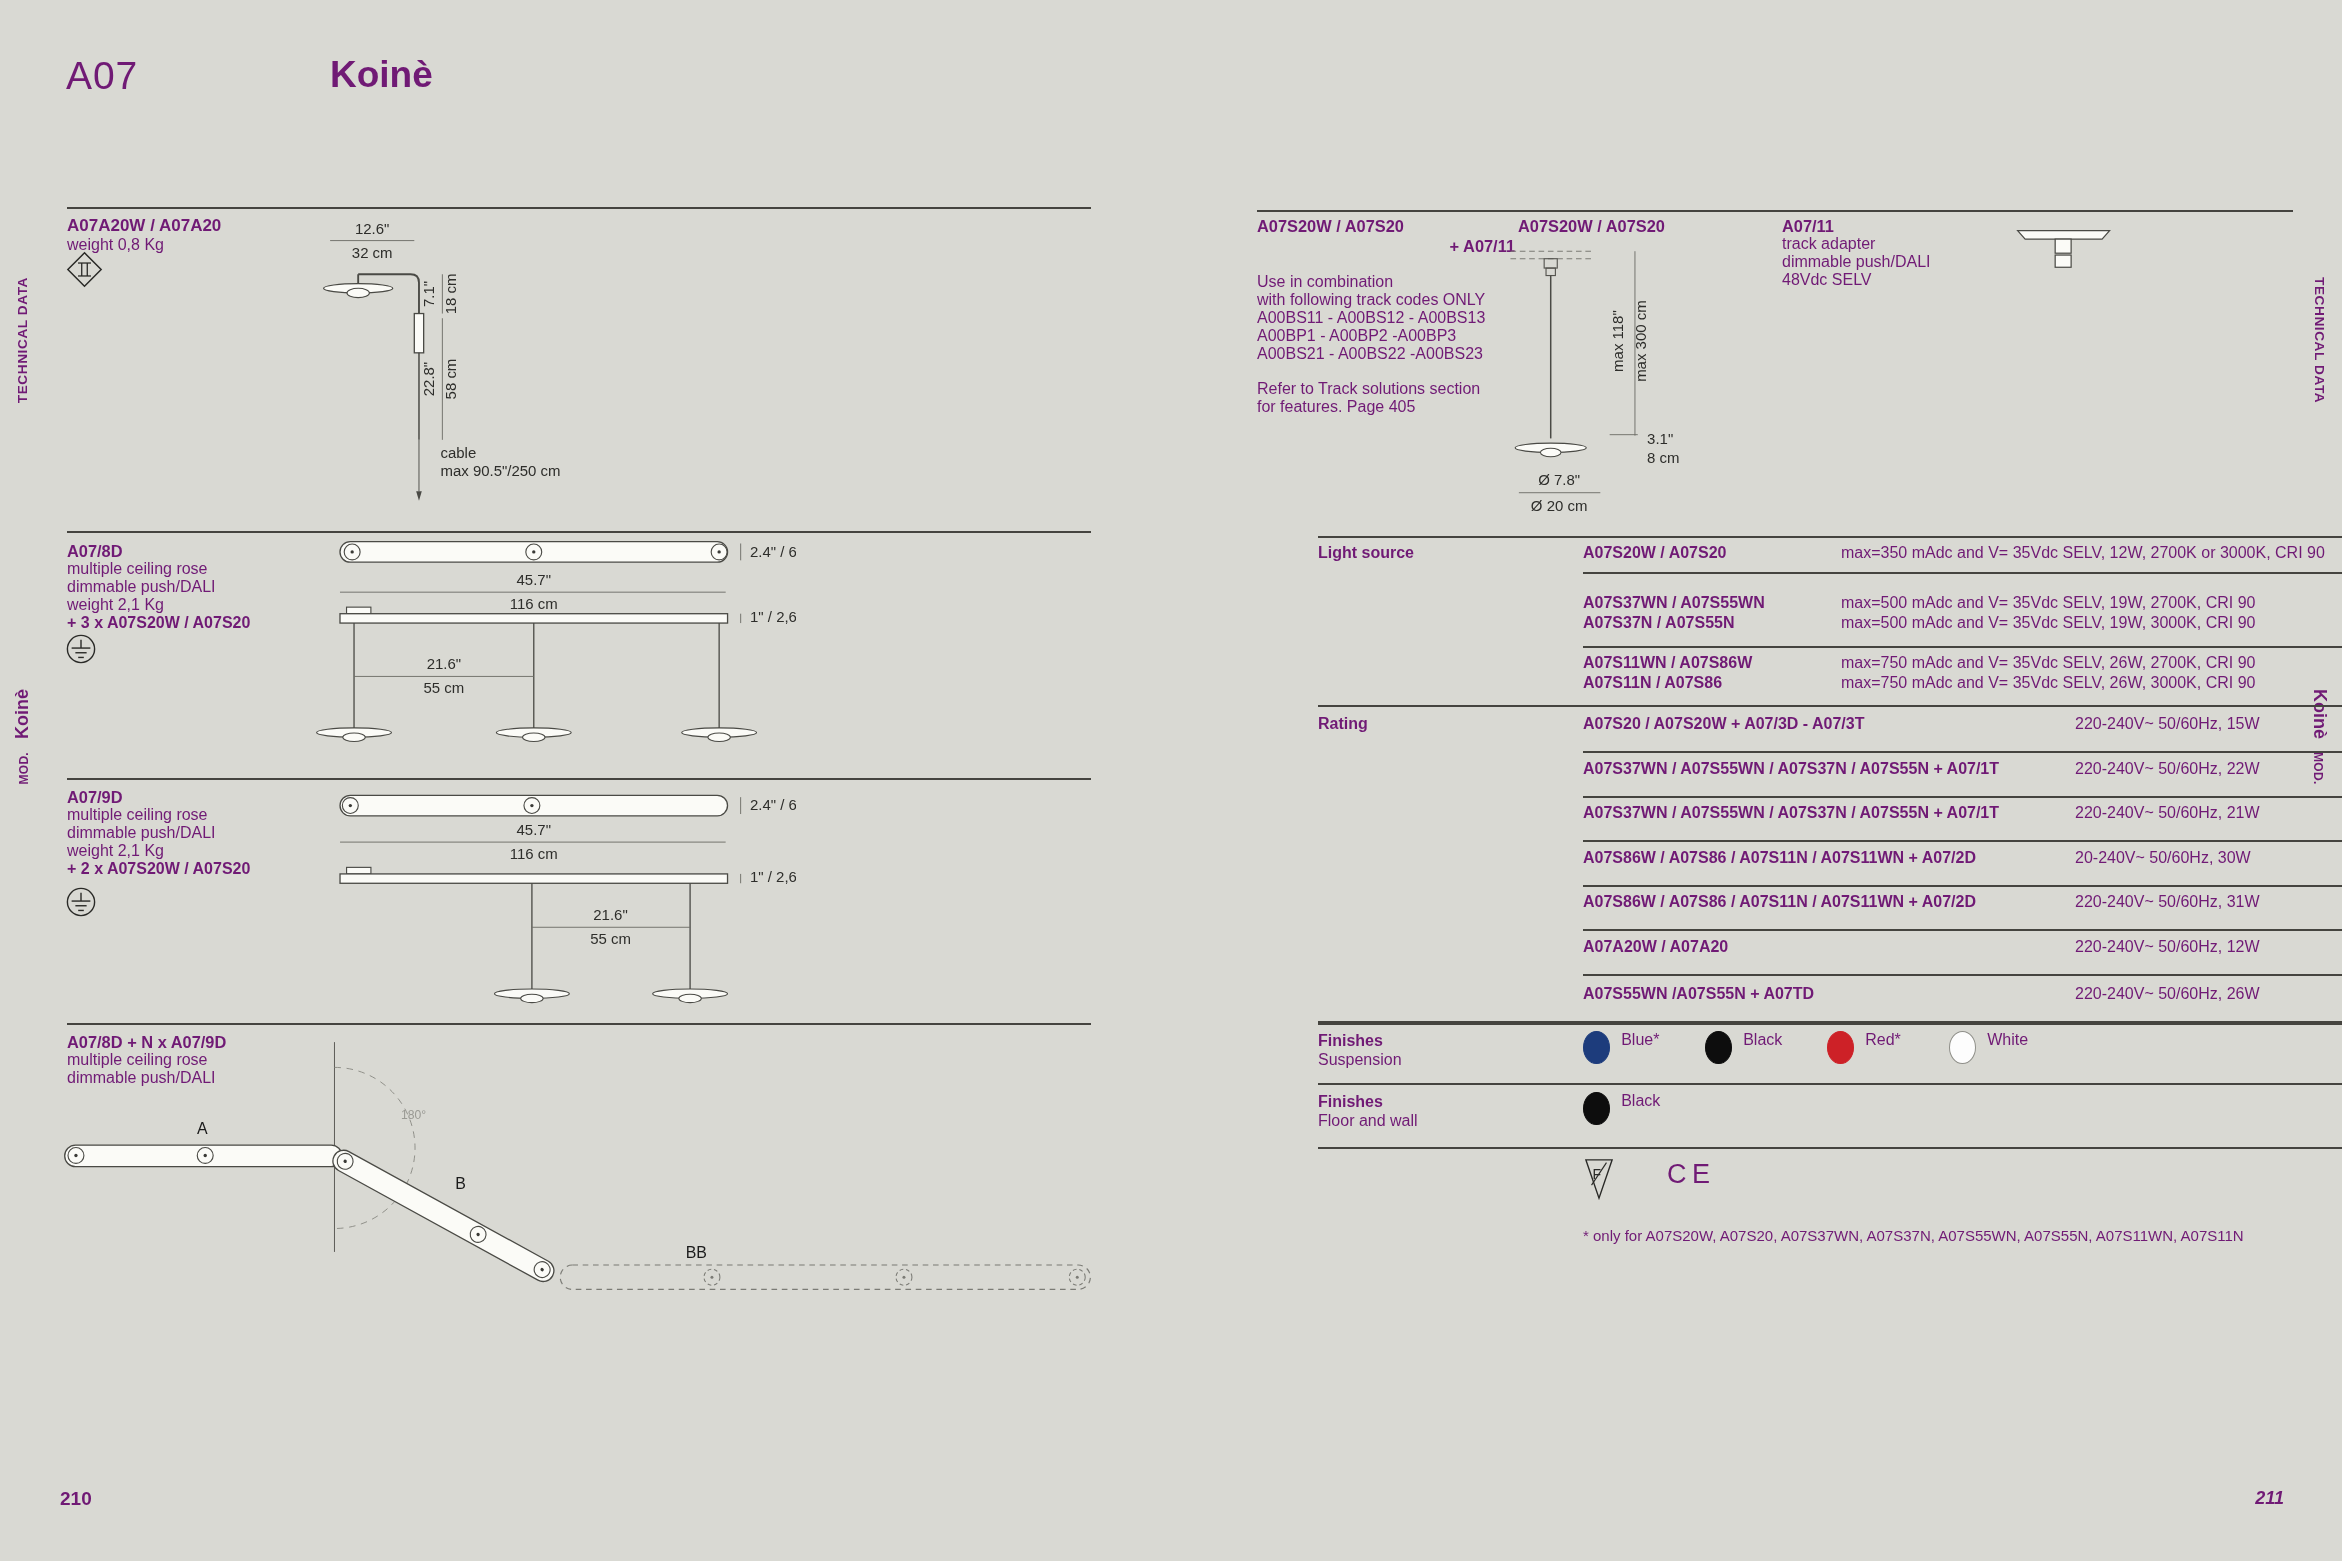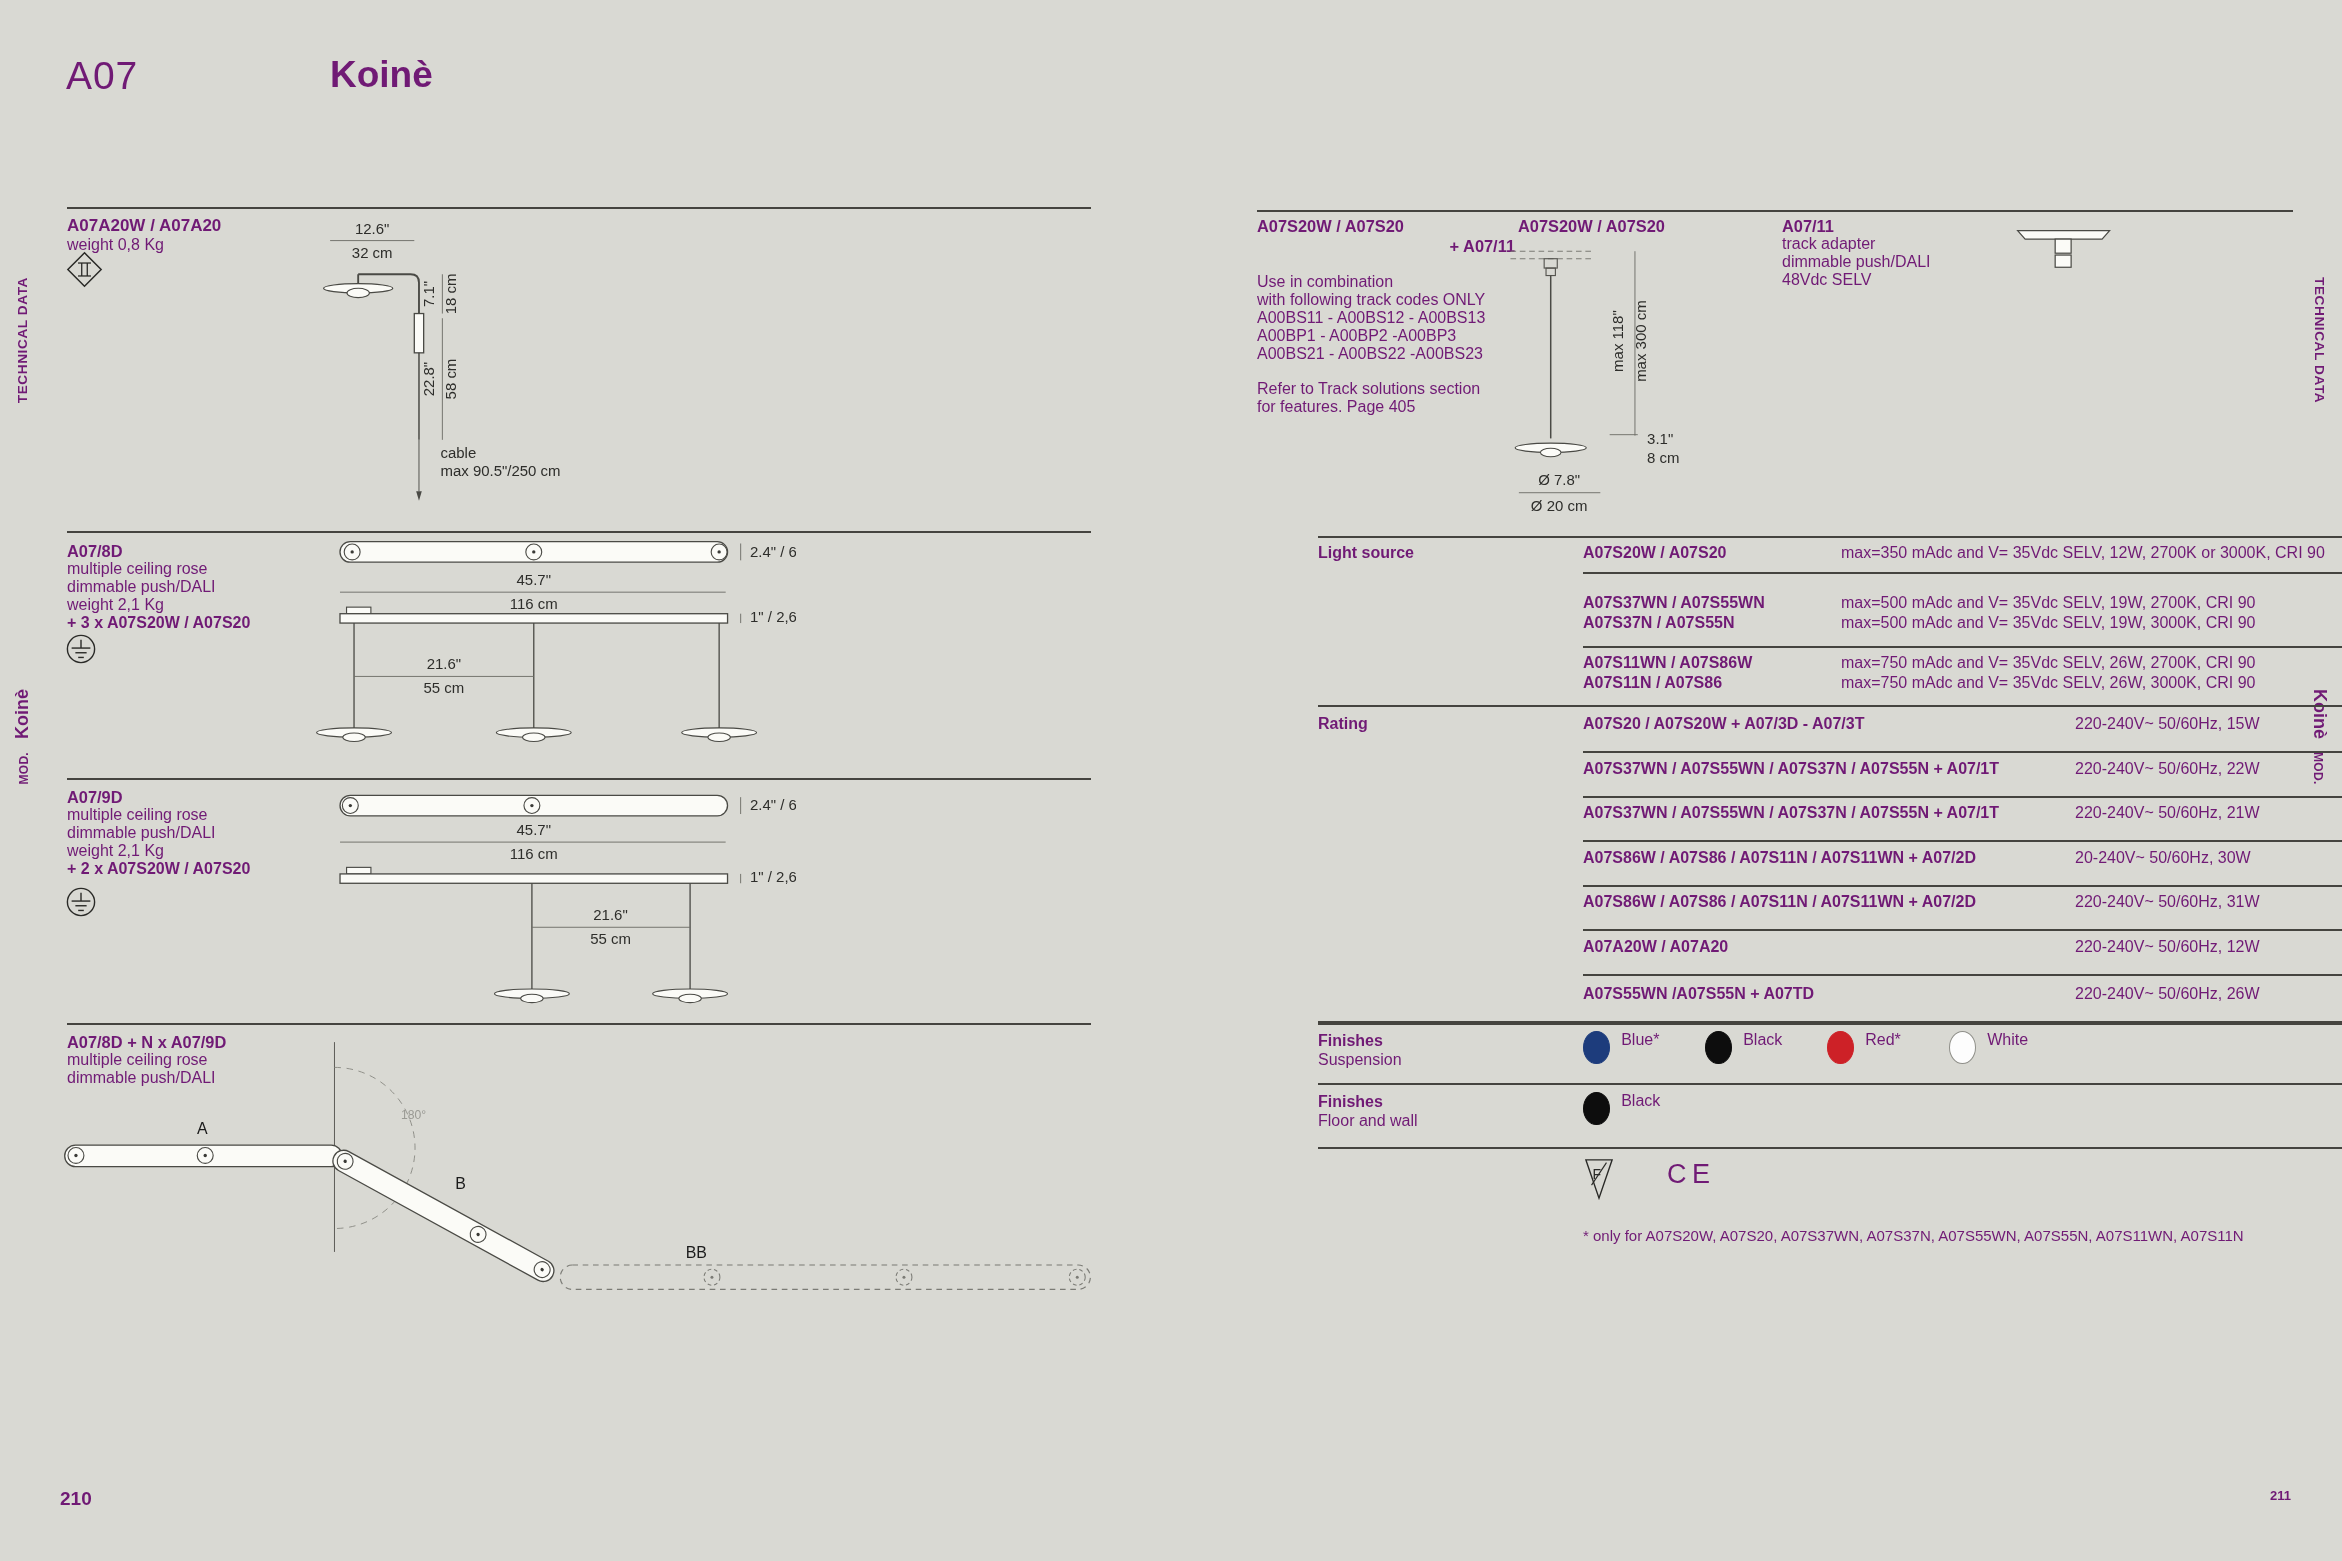--- a/index.html
+++ b/index.html
@@ -413,16 +413,16 @@
           <text x="10" y="22" font-size="15" fill="#2a2a27" font-family="Liberation Sans">F</text>
         </svg>
         <div style="margin-left:52px;font-size:27px;letter-spacing:5.6px;font-weight:400;line-height:32px;">CE</div>
       </div>
     </div>
 
     <div style="padding-left:265px;padding-top:1.9px;font-size:15px;">* only for A07S20W, A07S20, A07S37WN, A07S37N, A07S55WN, A07S55N, A07S11WN, A07S11N</div>
   </div>
 
   <div class="abs" style="left:60px;top:1488px;font-size:19px;font-weight:700;">210</div>
-  <div class="abs" style="right:51px;top:1488px;font-size:13px;font-weight:700;">211</div>
+  <div class="abs" style="right:58px;top:1488px;font-size:18px;font-weight:700;font-style:italic;">211</div>
 
 </div>
 
 
 </body></html>

